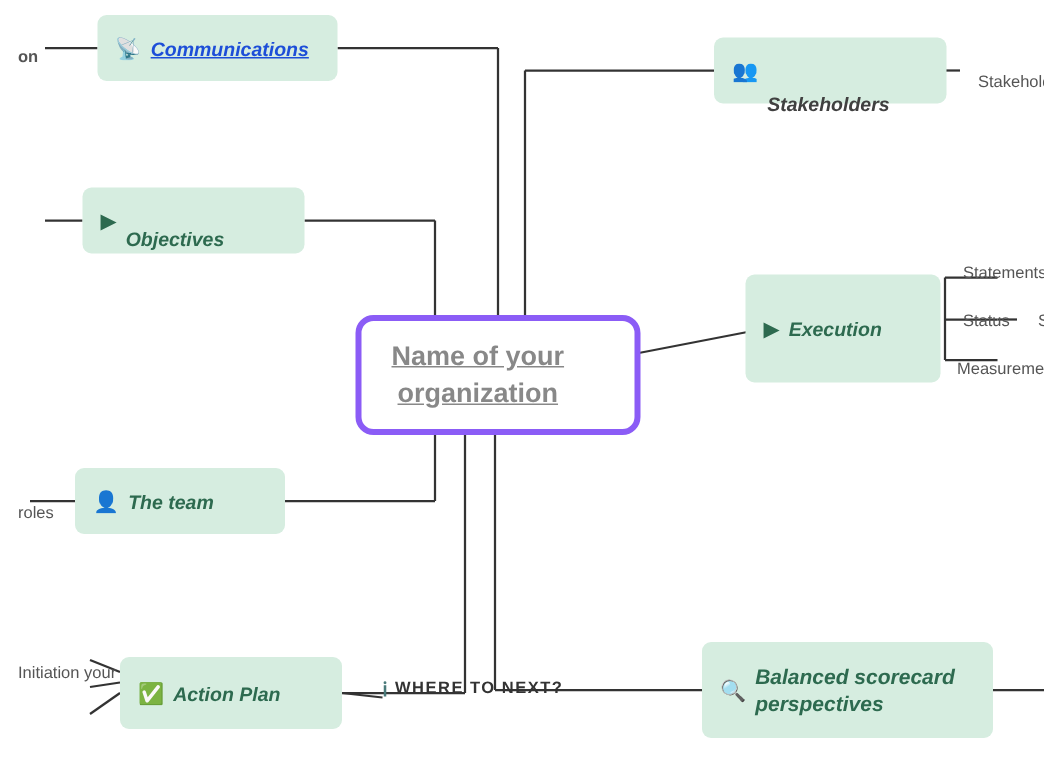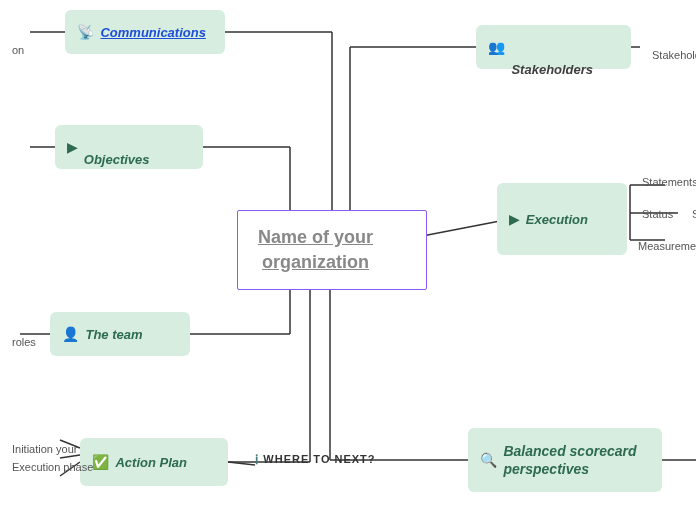--- a/index.html
+++ b/index.html
@@ -35,22 +35,22 @@
       padding: 6px 12px;
       font-size: 13px;
       display: flex;
       align-items: center;
       gap: 6px;
     }
 
     .node-center {
       position: absolute;
       z-index: 2;
-      border: 1px solid #8b5cf6;
-      border-radius: 2px;
+      border: 4px solid #8b5cf6;
+      border-radius: 12px;
       padding: 14px 20px;
       background: #fff;
       text-align: center;
       font-size: 18px;
       font-weight: bold;
       color: #888;
       text-decoration: underline;
     }
 
     .node-green {
@@ -184,22 +184,21 @@
       <span class="node-label" style="color:#2d6a4f; font-style:italic; white-space:pre-line; font-size:14px; line-height:1.3;">Balanced scorecard
 perspectives</span>
     </div>
   </div>
 
   <div class="node-where" style="left:255px; top:450px;">
     <span class="icon">ℹ</span>
     <span style="font-size:11px; font-weight:bold; letter-spacing:1px; color:#333;">WHERE TO NEXT?</span>
   </div>
 
-  <span class="node node-small" style="left:0px; top:38px;">on</span>
+  <span class="node node-small" style="left:0px; top:26px;font-weight:bold;">on</span>
   <span class="node node-small" style="left:0px; top:330px;">roles</span>
   <span class="node node-small" style="left:640px; top:43px; font-size:11px;">Stakeholder...</span>
   <span class="node node-small" style="left:630px; top:170px;">Statements</span>
   <span class="node node-small" style="left:630px; top:202px;">Status</span>
   <span class="node node-small" style="left:680px; top:202px;">Stra...</span>
   <span class="node node-small" style="left:626px; top:234px;">Measurements</span>
   <span class="node node-small" style="left:0px; top:437px;">Initiation your</span>
-  <span class="node node-small" style="left:0px; top:455px;">Execution phase</span>
 </div>
 
 </body></html>

